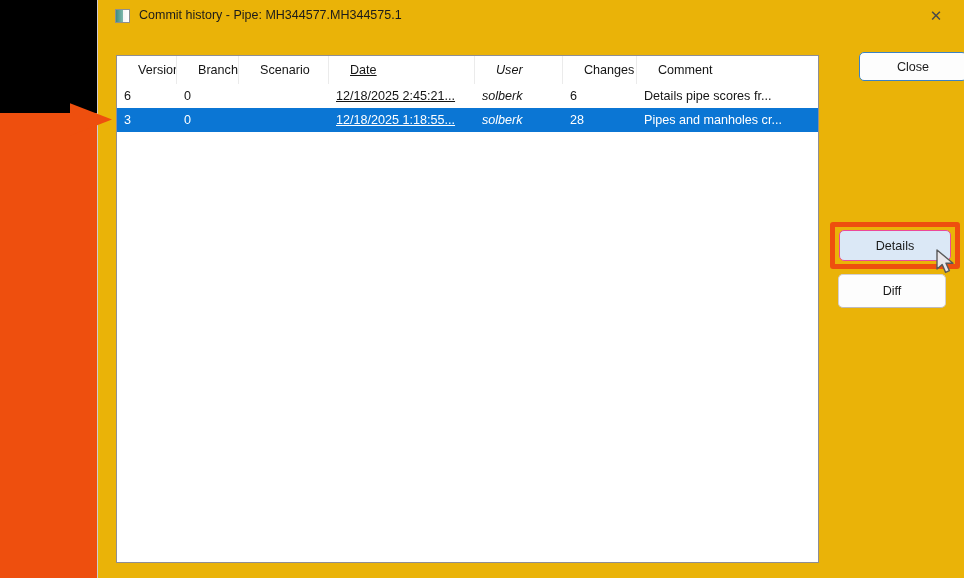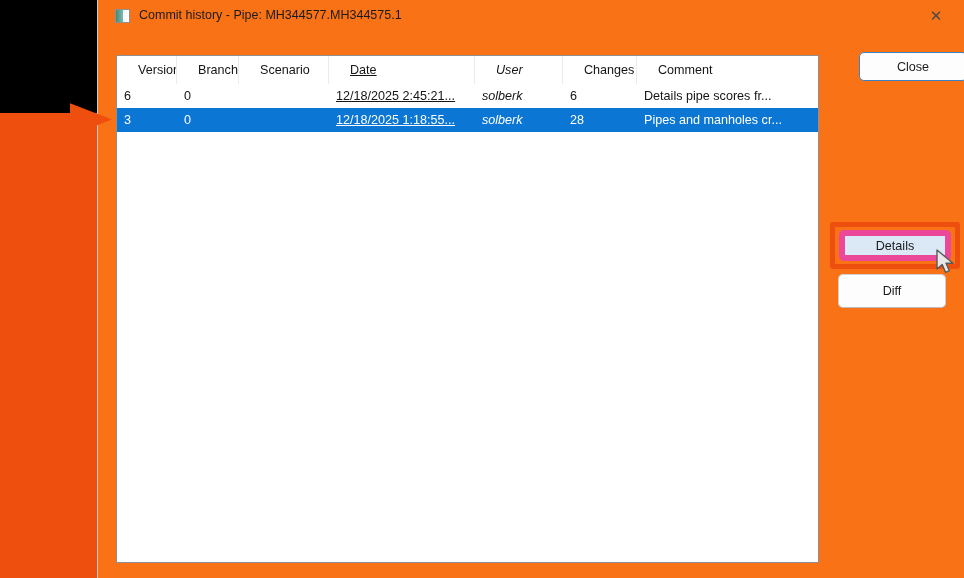--- a/index.html
+++ b/index.html
@@ -11,21 +11,21 @@
   .orange-bar  { position: absolute; left: 0; top: 113px; width: 97px; height: 465px; background: #ee4f0e; z-index: 6; }
   .orange-arrowhead {
     position: absolute; left: 70px; top: 101px; width: 42px; height: 37px; z-index: 7;
     background: #ee4f0e;
     clip-path: polygon(0% 6%, 100% 50%, 0% 94%);
   }
 
   
   .dialog {
     position: absolute; left: 97px; top: 0; width: 867px; height: 578px;
-    background: #f97316; border-left: 1px solid #cfcad2; z-index: 1;
+    background: #eab308; border-left: 1px solid #cfcad2; z-index: 1;
   }
   .titlebar { position: relative; height: 32px; width: 100%; }
   .app-icon {
     position: absolute; left: 17px; top: 9px; width: 15px; height: 14px;
     border: 1px solid #8f8f8f; background: linear-gradient(90deg, #3f8c80 0%, #7fb8ae 55%, #f5f5f5 56%, #ffffff 100%);
   }
   .title-text {
     position: absolute; left: 41px; top: 8px; font-size: 12.5px; color: #1b1b1b; white-space: nowrap;
   }
   .close-x {
@@ -58,21 +58,21 @@
   .col-comment  { flex: 1; border-right: none !important; }
 
   
   .btn {
     position: absolute; width: 108px; height: 29px;
     display: flex; align-items: center; justify-content: center;
     font-size: 12.6px; color: #1b1b1b; border-radius: 5px;
     background: #fdfdfd; border: 1px solid #d2cfd3; border-bottom-color: #bdbabf;
   }
   .btn-close   { left: 745px; top: 52px; border: 1.5px solid #3b82c4; margin-left: 16px; }
-  .btn-details { left: 741px; top: 230px; width: 112px; height: 31px; background: #dbe8f6; border: 6px solid #ec4899; }
+  .btn-details { left: 741px; top: 230px; width: 112px; height: 31px; background: #dbe8f6; border: 1px solid #ec4899; }
   .btn-diff    { left: 740px; top: 274px; height: 34px; }
 
   
   .details-annotation {
     position: absolute; left: 732px; top: 222px; width: 130px; height: 47px;
     border: 5px solid #ee4f0e; border-radius: 3px; z-index: 5; pointer-events: none;
   }
 
   
   .cursor { position: absolute; left: 936px; top: 249px; z-index: 9; }

